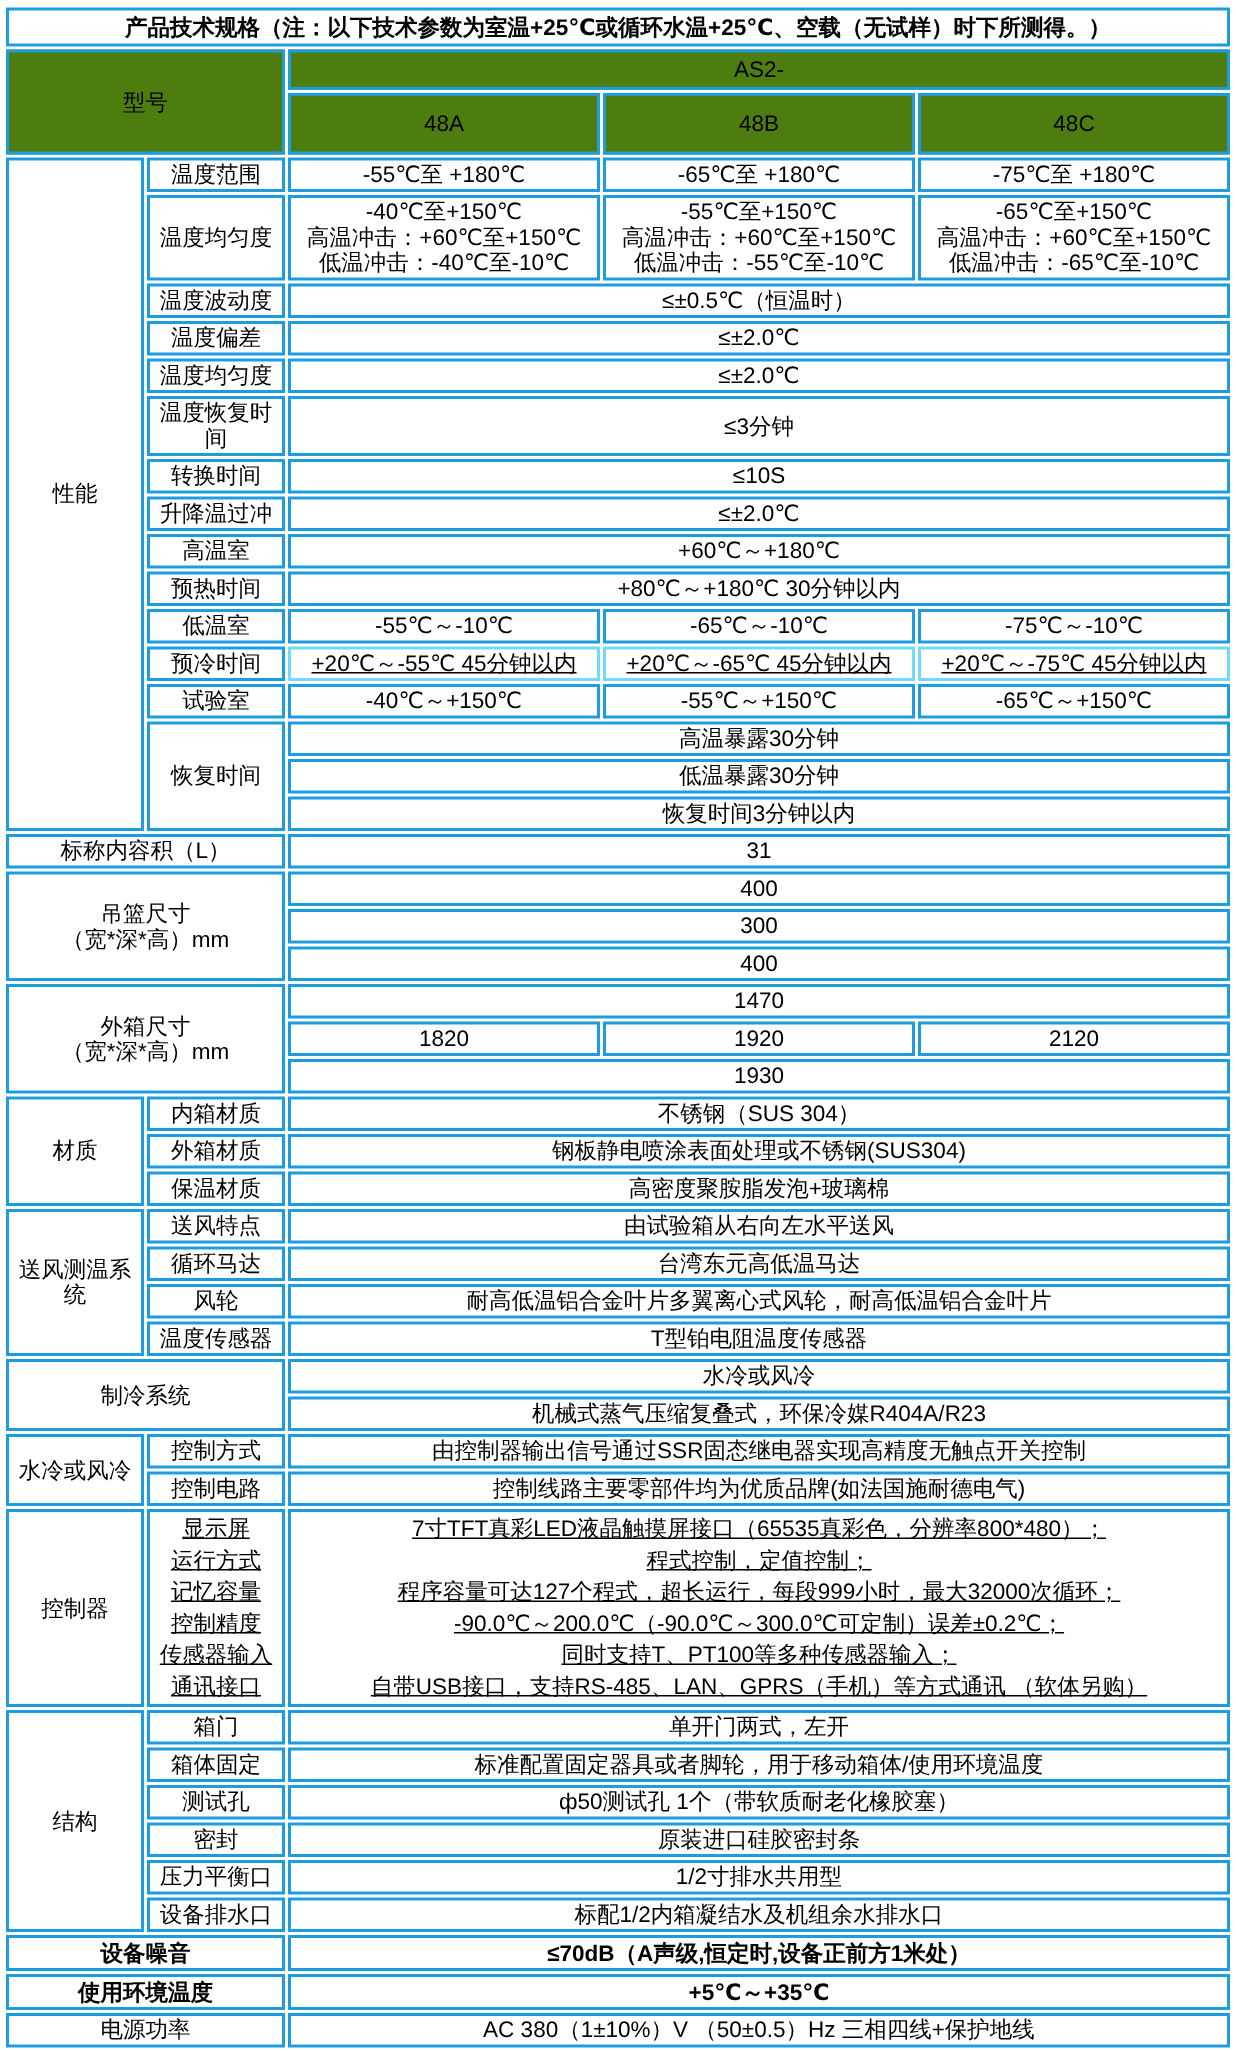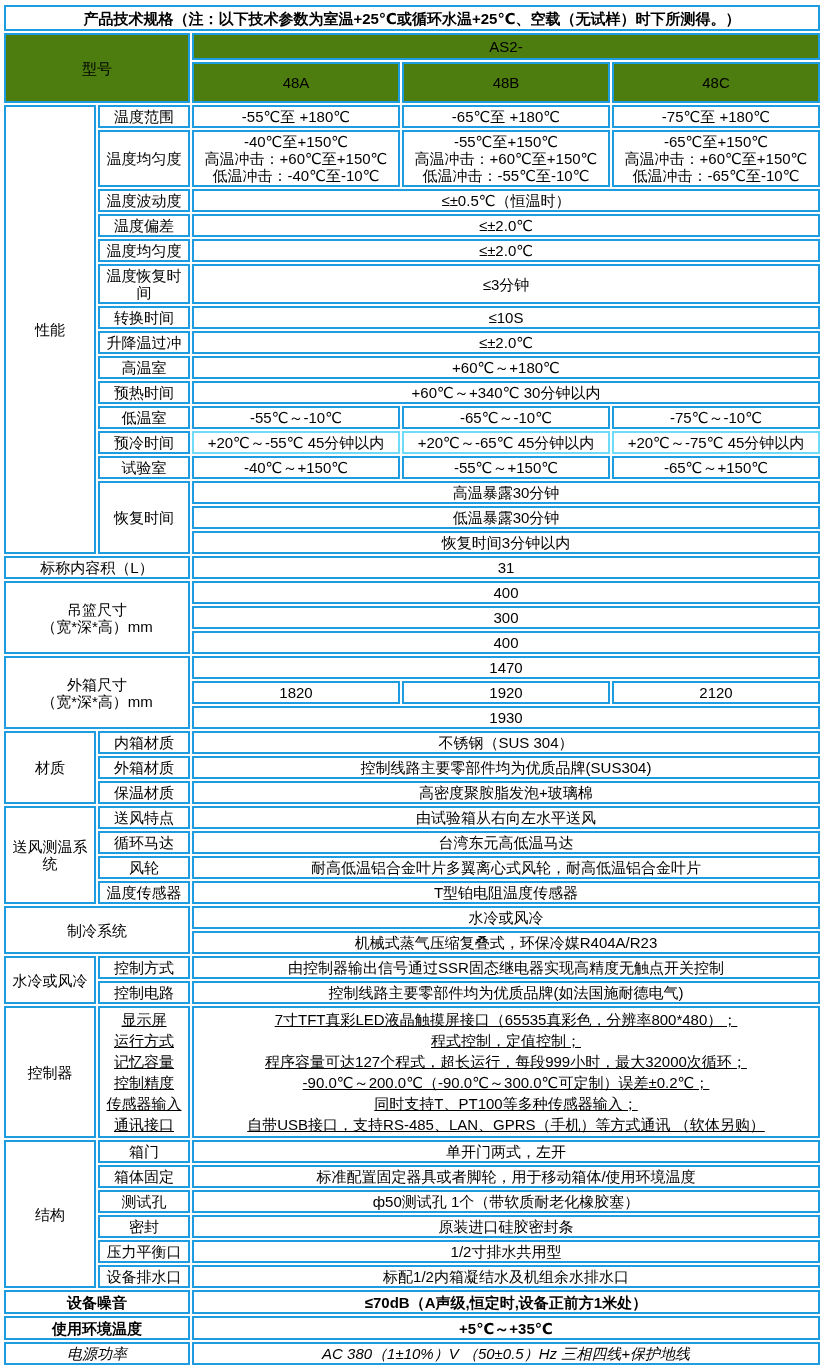--- a/index.html
+++ b/index.html
@@ -11,25 +11,25 @@
   td{border:2px solid #1E9CE0;text-align:center;vertical-align:middle;
      font-size:15px;line-height:17px;padding:1px 3px;white-space:pre-line;
      overflow:hidden;word-break:break-all;}
   tr{height:21px;}
   tr.rt{height:26px;}
   tr.ras2{height:27px;}
   tr.rmod{height:41px;}
   tr.rshock{height:56px;}
   tr.rctrl{height:130px;}
   tr.rnoise,tr.ramb{height:24px;font-weight:bold;}
-  tr.rpow{height:15px;font-style:italic;}
+  tr.rpow{height:15px;}
   tr.rprot{height:48px;}
   td.title{font-weight:bold;}
   td.hdr{background:#4d7c0f;margin-left:24px;}
-  td.hl{border-color:#70DBF8;}
+  td.hl{border-color:#70DBF8;text-decoration:underline;}
   td.left{text-align:left;padding:1px 6px;line-height:21px;}
   td.mlh{line-height:21px;text-decoration:underline;}
 </style>
 </head>
 <body>
 
 <div class="wrap">
 <table>
   <colgroup>
         <col class="c0">
@@ -96,21 +96,21 @@
   <tr>
     <td>升降温过冲</td>
     <td colspan="3">≤±2.0℃</td>
   </tr>
   <tr>
     <td>高温室</td>
     <td colspan="3">+60℃～+180℃</td>
   </tr>
   <tr>
     <td>预热时间</td>
-    <td colspan="3">+60℃～+340℃ 30分钟以内</td>
+    <td colspan="3">+80℃～+180℃ 30分钟以内</td>
   </tr>
   <tr>
     <td>低温室</td>
     <td>-55℃～-10℃</td>
     <td>-65℃～-10℃</td>
     <td>-75℃～-10℃</td>
   </tr>
   <tr>
     <td>预冷时间</td>
     <td class="hl">+20℃～-55℃ 45分钟以内</td>
@@ -165,21 +165,21 @@
     <td colspan="3">1930</td>
   </tr>
 
   <tr>
     <td rowspan="3">材质</td>
     <td>内箱材质</td>
     <td colspan="3">不锈钢（SUS 304）</td>
   </tr>
   <tr>
     <td>外箱材质</td>
-    <td colspan="3">控制线路主要零部件均为优质品牌(SUS304)</td>
+    <td colspan="3">钢板静电喷涂表面处理或不锈钢(SUS304)</td>
   </tr>
   <tr>
     <td>保温材质</td>
     <td colspan="3">高密度聚胺脂发泡+玻璃棉</td>
   </tr>
 
   <tr>
     <td rowspan="4">送风测温系统</td>
     <td>送风特点</td>
     <td colspan="3">由试验箱从右向左水平送风</td>

